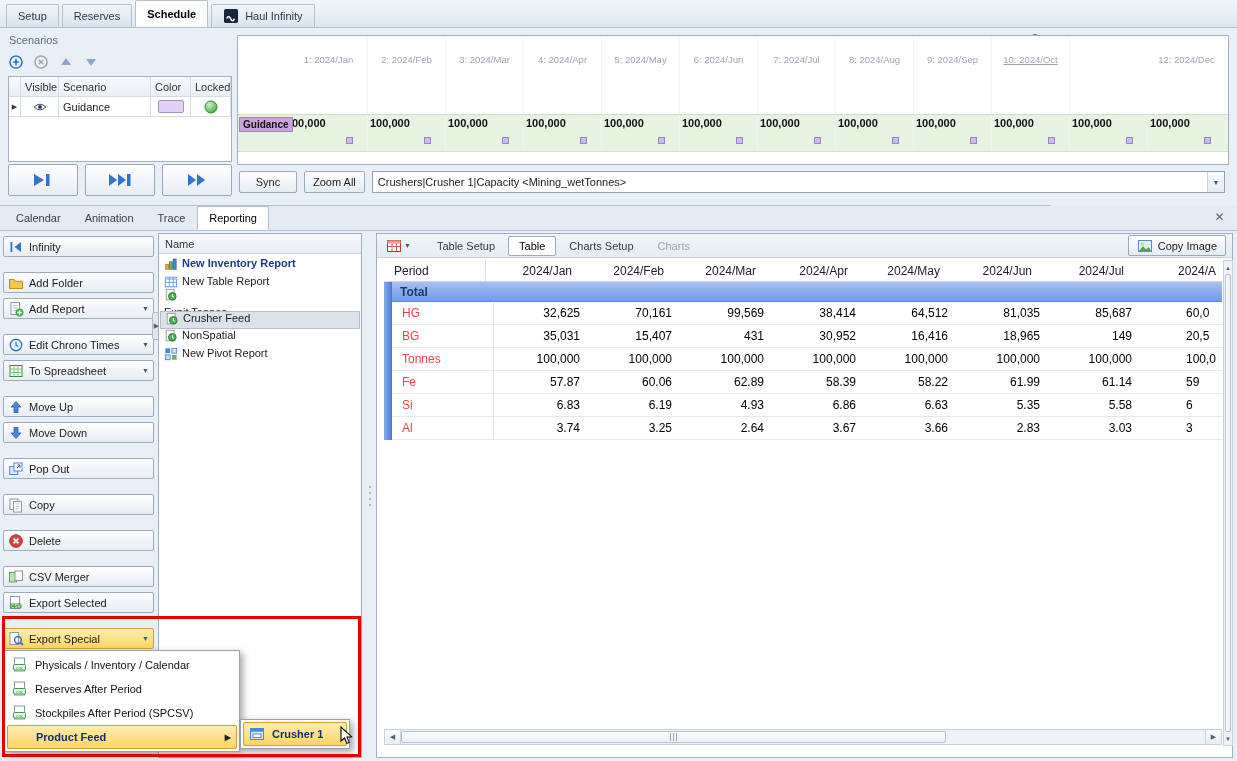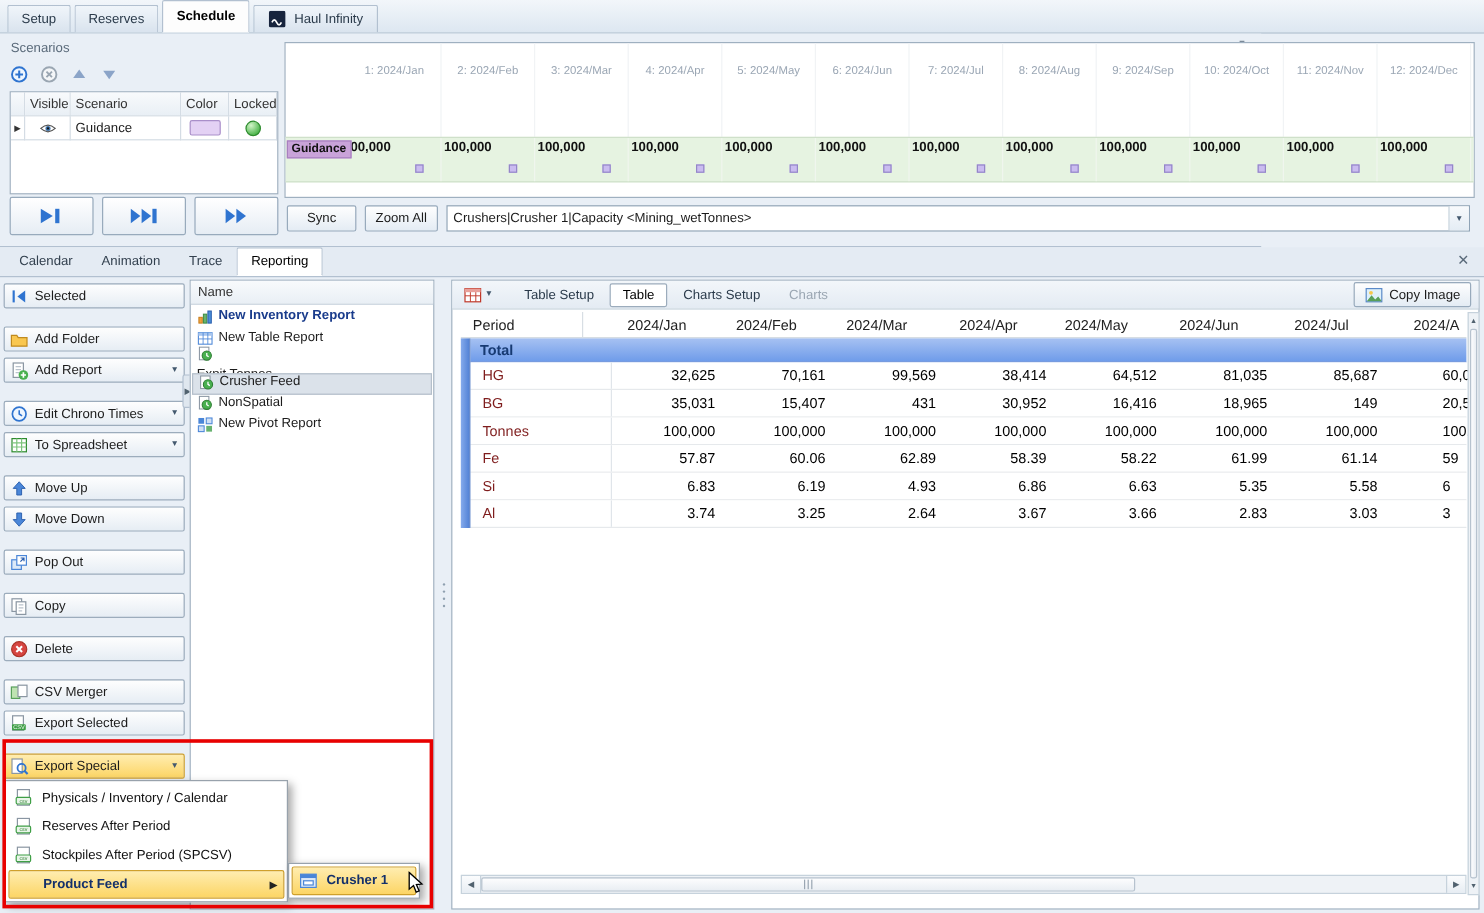--- a/index.html
+++ b/index.html
@@ -83,21 +83,21 @@
 #rpt{position:absolute;left:7px;top:26px;width:838px}
 .rh{display:flex;height:22px;border-bottom:1px solid #cdd5dd;background:#fff}
 .th{font-size:12px;color:#222;display:flex;align-items:center;flex:0 0 auto}
 .th.period{width:102px;padding-left:10px;border-right:1px solid #d8dee4}
 .th.val{width:92px;justify-content:flex-end;padding-right:6px}
 .th.val.clip{justify-content:flex-start;padding-left:48px;overflow:hidden}
 #stripe{position:absolute;left:0;top:22px;width:8px;height:158px;background:linear-gradient(90deg,#86abec,#5382d6);border-right:1px solid #4a76c4}
 .total-row{margin-left:8px;height:20px;background:linear-gradient(#a6c1f2,#6f9cea);display:flex;align-items:center;padding-left:8px;font-size:12px;font-weight:700;color:#173a72;border-bottom:1px solid #5d88d8}
 .dr{margin-left:8px;display:flex;height:23px;border-bottom:1px solid #e6e9ec;background:#fff}
 .td{font-size:12px;display:flex;align-items:center;flex:0 0 auto}
-.td.period{width:118px;padding-left:10px;border-right:1px solid #e0e5ea;color:#7f1d1d}
+.td.period{width:102px;padding-left:10px;border-right:1px solid #e0e5ea;color:#ef4444}
 .td.val{width:92px;justify-content:flex-end;padding-right:6px;color:#000;white-space:nowrap}
 .td.val.clip{justify-content:flex-start;padding-left:48px;overflow:hidden}
 #hscroll{position:absolute;left:7px;top:495px;width:838px;height:16px;background:#eef2f6;border:1px solid #c6d2dc;display:flex}
 .hs-arrow{width:16px;height:100%;display:flex;align-items:center;justify-content:center;font-size:7px;color:#51626f;background:linear-gradient(#fbfcfd,#e7edf3);border-right:1px solid #c6d2dc}
 .hs-arrow.r{margin-left:auto;border-left:1px solid #c6d2dc;border-right:none}
 #hs-thumb{width:545px;background:linear-gradient(#fdfdfe,#e9eef3);border:1px solid #b6c2ce;border-radius:2px;margin:1px 0;display:flex;align-items:center;justify-content:center;gap:2px}
 #hs-thumb i{width:1px;height:8px;background:#9aa6b2}
 #vscroll{position:absolute;left:846px;top:26px;width:10px;height:486px;background:#eef2f6;border:1px solid #c6d2dc;display:flex;flex-direction:column}
 .vs-arrow{height:13px;display:flex;align-items:center;justify-content:center;font-size:6px;color:#51626f}
 #vs-thumb{flex:1;margin:0 1px;background:linear-gradient(90deg,#fdfdfe,#e9eef3);border:1px solid #b6c2ce;border-radius:2px}
@@ -239,22 +239,21 @@
     <div id="tl-months">
         <div class="tl-mcol" style="left: 0px;">1: 2024/Jan</div>
         <div class="tl-mcol" style="left: 78px;">2: 2024/Feb</div>
         <div class="tl-mcol" style="left: 156px;">3: 2024/Mar</div>
         <div class="tl-mcol" style="left: 234px;">4: 2024/Apr</div>
         <div class="tl-mcol" style="left: 312px;">5: 2024/May</div>
         <div class="tl-mcol" style="left: 390px;">6: 2024/Jun</div>
         <div class="tl-mcol" style="left: 468px;">7: 2024/Jul</div>
         <div class="tl-mcol" style="left: 546px;">8: 2024/Aug</div>
         <div class="tl-mcol" style="left: 624px;">9: 2024/Sep</div>
-        <div class="tl-mcol" style="left: 702px;">10: 2024/Oct</div>
-        <div class="tl-mcol" style="left: 780px;">11: 2024/Nov</div>
+        <div class="tl-mcol" style="left: 702px; text-decoration: underline;">10: 2024/Oct</div>
         <div class="tl-mcol" style="left: 858px;">12: 2024/Dec</div>
       </div>
     <div id="tl-band">
       <span id="guidance-chip">Guidance</span>
       <div id="tl-values">
           <div class="tl-vcol" style="left: 0px;">
             <span class="tl-num">00,000</span>
             <span class="tl-sq"></span>
           </div>
           <div class="tl-vcol" style="left: 78px;">
@@ -336,21 +335,21 @@
 <div id="dock-close">✕</div>
 
 <div id="sidebar">
     <div class="side-btn" style="top: 236px;">
       <span class="icw">
         <svg viewBox="0 0 16 16">
           <rect x="2.5" y="3" width="1.8" height="10" fill="#2f74d0"></rect>
           <path d="M13 3L6.5 8l6.5 5z" fill="#2f74d0"></path>
         </svg>
       </span>
-      <span class="lbl">Selected</span>
+      <span class="lbl">Infinity</span>
     </div>
     <div class="side-btn" style="top: 272px;">
       <span class="icw">
         <svg viewBox="0 0 16 16">
           <path d="M1.5 4.5h4.5l1.2 1.8h7.3v7.2h-13z" fill="#f9c74f" stroke="#c08a1e"></path>
         </svg>
       </span>
       <span class="lbl">Add Folder</span>
     </div>
     <div class="side-btn" style="top: 298px;">

